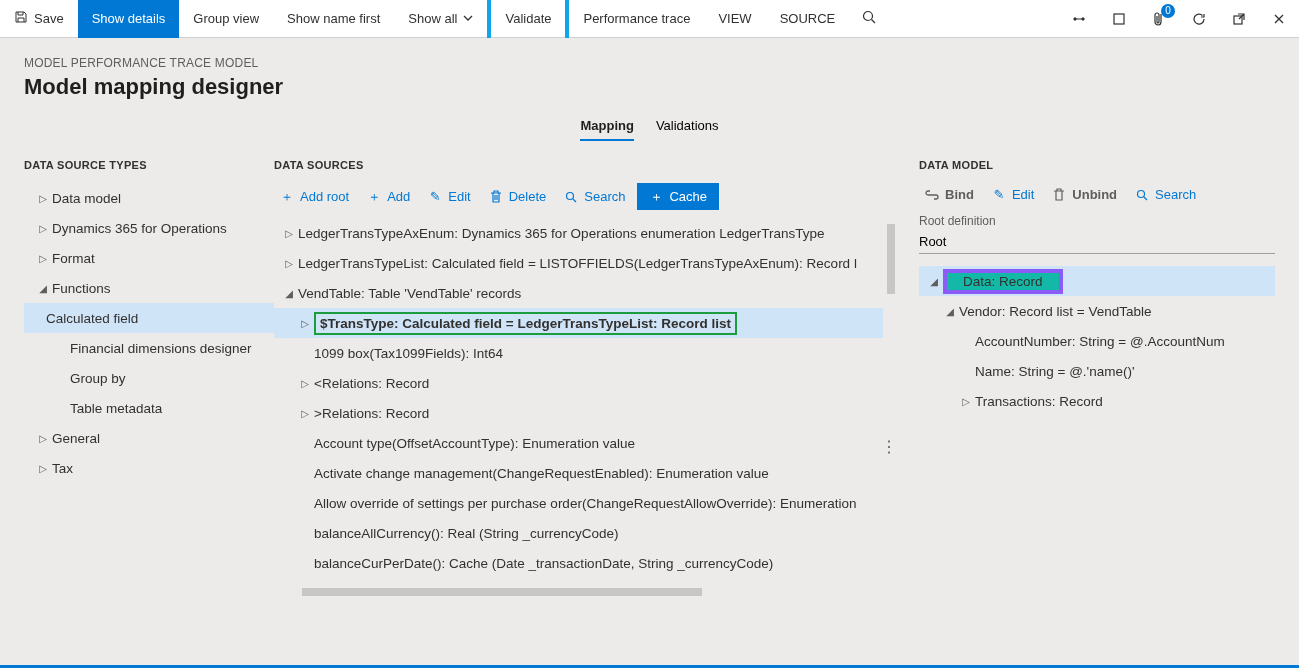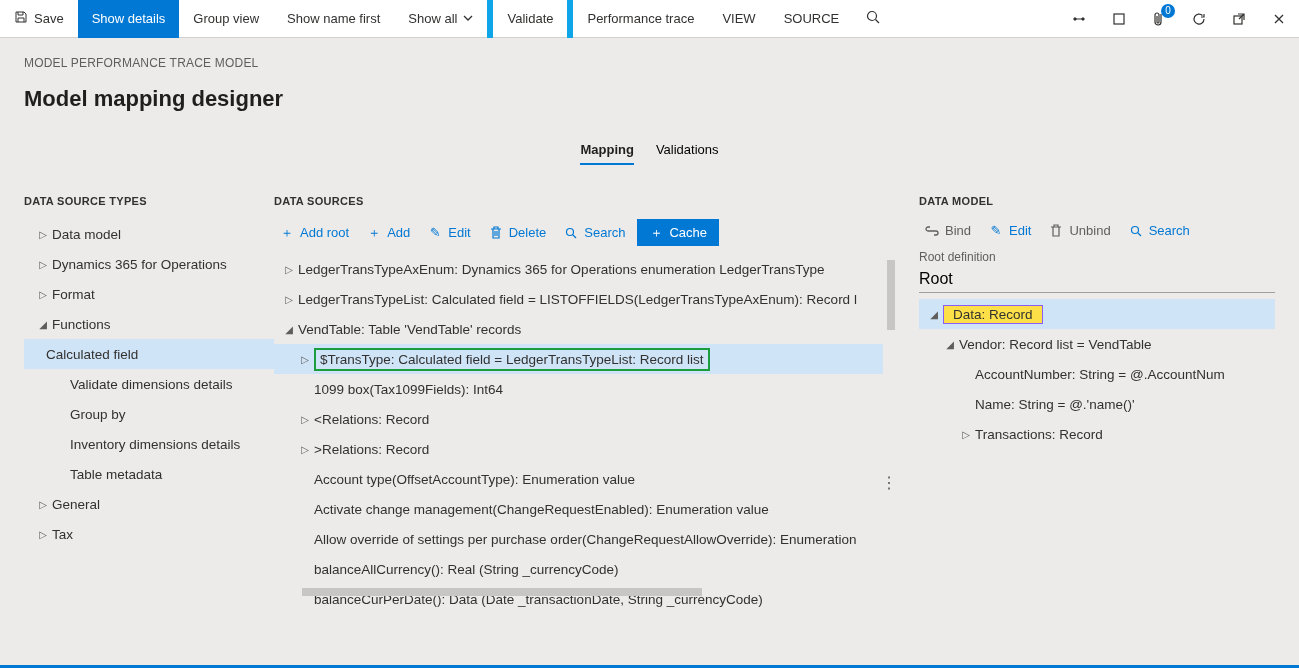--- a/index.html
+++ b/index.html
@@ -1,54 +1,54 @@
 <!DOCTYPE html>
 <html><head>
 <meta charset="utf-8">
 <style>
   * { box-sizing: border-box; margin: 0; padding: 0; }
   body { font-family: "Segoe UI", Arial, sans-serif; font-size: 13px; color: #323130; background: #edebe9; width: 1299px; height: 668px; overflow: hidden; position: relative; }
   .topbar { height: 38px; background: #fff; display: flex; align-items: center; border-bottom: 1px solid #d2d0ce; }
   .topbar-item { height: 38px; display: flex; align-items: center; padding: 0 14px; color: #323130; cursor: pointer; white-space: nowrap; }
   .topbar-item.active { background: #0078d4; color: #fff; }
-  .topbar-item.sep { border-left: 6px solid #0ea5e9; padding-left: 14px; }
+  .topbar-item.sep { border-left: 4px solid #0ea5e9; padding-left: 14px; }
   .topbar-right { margin-left: auto; display: flex; align-items: center; height: 38px; }
   .topbar-icon { width: 40px; height: 38px; display: flex; align-items: center; justify-content: center; cursor: pointer; color: #323130; position: relative; }
   .badge { position: absolute; top: 4px; right: 4px; background: #0078d4; color: #fff; font-size: 10px; border-radius: 8px; min-width: 14px; height: 14px; line-height: 14px; text-align: center; padding: 0 3px; }
 
   .content { padding: 18px 24px 0 24px; display: flex; gap: 0; height: 620px; }
-  .col-main { flex: 1; display: flex; flex-direction: column; gap: 12px; }
+  .col-main { flex: 1; display: flex; flex-direction: column; }
   .breadcrumb { font-size: 12px; color: #605e5c; letter-spacing: 0.2px; margin-bottom: 4px; }
   .page-title { font-size: 22px; font-weight: 600; color: #201f1e; margin-bottom: 18px; }
   .tabs { display: flex; gap: 22px; margin-bottom: 18px; justify-content: center; }
   .tab { color: #000000; padding-bottom: 6px; cursor: pointer; }
   .tab.active { color: #201f1e; font-weight: 600; border-bottom: 2px solid #0078d4; }
   .section-heading { font-size: 11px; font-weight: 600; color: #323130; letter-spacing: 0.3px; text-transform: uppercase; margin-bottom: 12px; }
   .three-cols { display: flex; gap: 0; }
   .col1 { width: 250px; }
   .col2 { flex: 1; min-width: 0; }
   .col3 { width: 380px; padding-left: 24px; }
 
   .toolbar { display: flex; gap: 6px; align-items: center; margin-bottom: 8px; flex-wrap: wrap; }
   .tool-btn { display: inline-flex; align-items: center; gap: 6px; color: #0078d4; cursor: pointer; padding: 4px 6px; }
-  .tool-btn.gray { color: #605e5c; }
+  .tool-btn.gray { color: #605e5c; font-weight: bold; }
   .tool-btn.primary { background: #0078d4; color: #fff; padding: 6px 12px; }
   .tool-btn .ico { width: 14px; height: 14px; display: inline-flex; align-items: center; justify-content: center; line-height: 1; }
 
   .tree { font-size: 13.5px; }
   .tree-row { display: flex; align-items: center; height: 30px; padding-right: 8px; white-space: nowrap; overflow: hidden; text-overflow: ellipsis; }
   .tree-row .arrow { width: 18px; display: inline-flex; justify-content: center; color: #605e5c; cursor: pointer; font-size: 10px; }
   .tree-row .label { flex: 1; overflow: hidden; text-overflow: ellipsis; }
   .tree-row.selected { background: #cfe4f7; }
-  .highlight-green { border: 2px solid #1a9c3f; padding: 2px 4px; display: inline-block; }
+  .highlight-green { border: 2px solid #1a9c3f; padding: 2px 4px; display: inline-block; font-weight: bold; }
 
   .root-label { font-size: 12px; color: #605e5c; margin-bottom: 2px; }
-  .root-input { width: 100%; padding: 4px 0; border: none; border-bottom: 1px solid #a19f9d; font-size: 16px; background: transparent; margin-bottom: 6px; }
+  .root-input { width: 100%; padding: 4px 0; border: none; border-bottom: 1px solid #a19f9d; font-size: 13px; background: transparent; margin-bottom: 12px; }
   .data-model-tree .tree-row { height: 30px; }
-  .dm-selected { border: 1px solid #8b5cf6; background: #fde047; padding: 1px 9px; display: inline-block; }
+  .dm-selected { border: 4px solid #8b5cf6; background: #14b8a6; padding: 1px 16px; display: inline-block; }
 
   .ugly-scroll { position: absolute; bottom: 72px; left: 302px; width: 400px; height: 8px; background: #c8c6c4; }
 
   .vdots { color: #605e5c; font-size: 16px; line-height: 1; cursor: pointer; }
 </style>
 </head>
 <body>
 
 <div class="topbar">
   <div class="topbar-item">
@@ -147,27 +147,24 @@
               <span class="label">Format</span>
             </div>
           <div class="tree-row" style="padding-left:10px">
               <span class="arrow">◢</span>
               <span class="label">Functions</span>
             </div>
           <div class="tree-row selected" style="padding-left:22px">
               <span class="label">Calculated field</span>
             </div>
           <div class="tree-row" style="padding-left:46px">
-              <span class="label">Validate dimensions details</span>
+              <span class="label">Financial dimensions designer</span>
             </div>
           <div class="tree-row" style="padding-left:46px">
               <span class="label">Group by</span>
-            </div>
-          <div class="tree-row" style="padding-left:46px">
-              <span class="label">Inventory dimensions details</span>
             </div>
           <div class="tree-row" style="padding-left:46px">
               <span class="label">Table metadata</span>
             </div>
           <div class="tree-row" style="padding-left:10px">
               <span class="arrow">▷</span>
               <span class="label">General</span>
             </div>
           <div class="tree-row" style="padding-left:10px">
               <span class="arrow">▷</span>
@@ -249,21 +246,21 @@
             <div class="tree-row" style="padding-left:40px">
                 <span class="label">Activate change management(ChangeRequestEnabled): Enumeration value</span>
               </div>
             <div class="tree-row" style="padding-left:40px">
                 <span class="label">Allow override of settings per purchase order(ChangeRequestAllowOverride): Enumeration</span>
               </div>
             <div class="tree-row" style="padding-left:40px">
                 <span class="label">balanceAllCurrency(): Real (String _currencyCode)</span>
               </div>
             <div class="tree-row" style="padding-left:40px">
-                <span class="label">balanceCurPerDate(): Data (Date _transactionDate, String _currencyCode)</span>
+                <span class="label">balanceCurPerDate(): Cache (Date _transactionDate, String _currencyCode)</span>
               </div>
           </div>
           <div style="width:8px; height:70px; background:#c8c6c4; margin-top:6px; margin-left:4px;"></div>
         </div>
       </div>
 
       <div class="col3" style="position:relative">
         <div style="display:flex; align-items:flex-start;">
           <div style="flex:1">
             <div class="section-heading">DATA MODEL</div>

